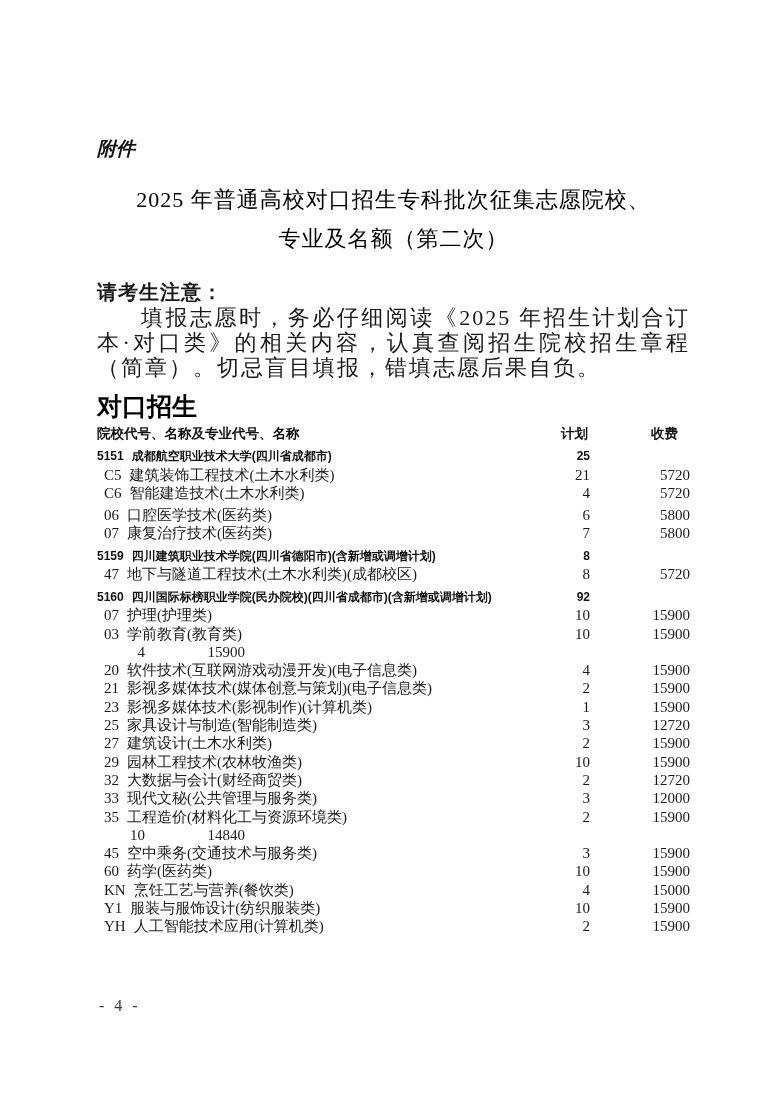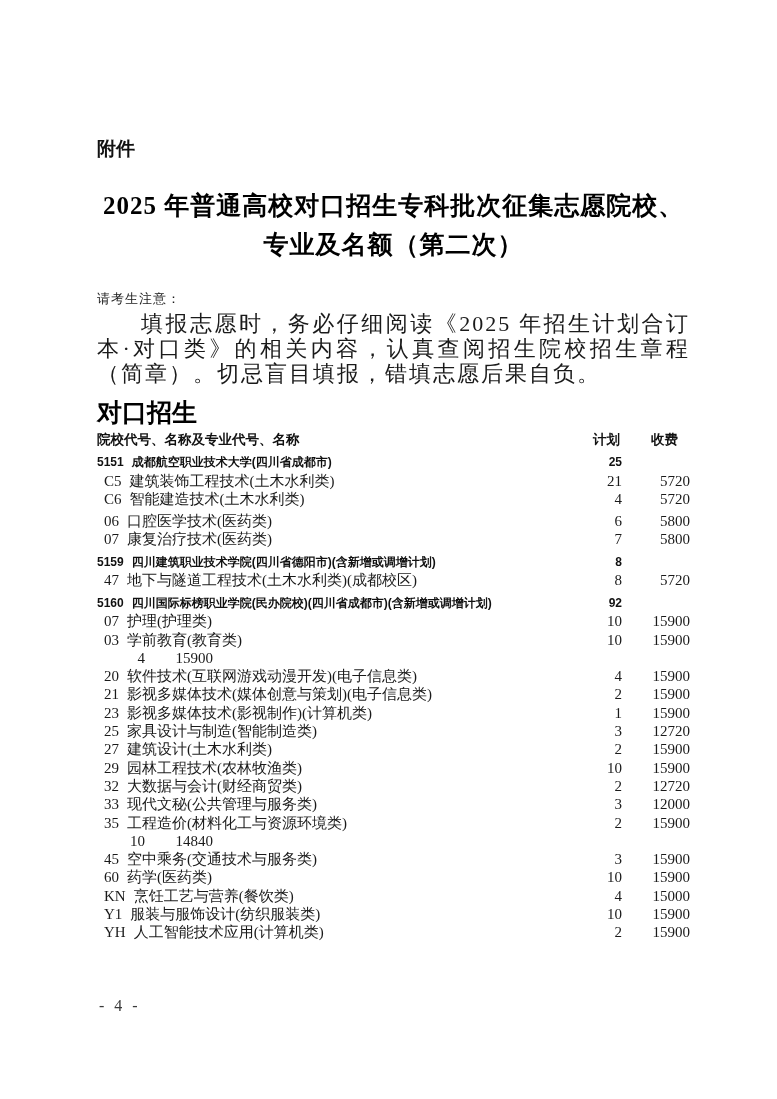--- a/index.html
+++ b/index.html
@@ -14,38 +14,39 @@
     font-family: "Liberation Serif", serif;
   }
   .content { padding: 138px 87px 0 97px; }
 
   .attachment {
     font-family: "Liberation Sans", sans-serif;
     font-weight: 600;
     font-size: 19px;
     line-height: 22px;
     color: #111;
+    font-style: italic;
   }
 
   .title {
-    margin-top: 26px;
+    margin-top: 20px;
     text-align: center;
     font-family: "Liberation Serif", serif;
-    font-weight: 700;
-    font-size: 25px;
+    font-weight: 400;
+    font-size: 22px;
     line-height: 39px;
     letter-spacing: 1px;
     color: #000;
   }
   .title .tline { display: block; }
 
   .notice { margin-top: 22px; }
   .notice-heading {
-    font-weight: 400;
-    font-size: 13px;
+    font-weight: 700;
+    font-size: 20px;
     line-height: 25px;
     letter-spacing: 1px;
   }
   .notice-body {
     font-size: 22px;
     line-height: 25px;
     letter-spacing: 2px;
     text-indent: 2em;
     text-align: justify;
   }
@@ -53,21 +54,21 @@
   .section-title {
     margin-top: 12px;
     font-family: "Liberation Sans", sans-serif;
     font-weight: 700;
     font-size: 25px;
     line-height: 28px;
     color: #000;
   }
 
   .table { margin-top: 6px; }
-  .row { display: flex; align-items: flex-start; }
+  .row { display: flex; align-items: flex-start; gap: 32px; }
   .cell-name { flex: 1; min-width: 0; }
   .cell-plan { flex: none; width: 48px; text-align: right; }
   .cell-fee  { flex: none; width: 68px; text-align: right; }
 
   .header-row {
     font-family: "Liberation Sans", sans-serif;
     font-weight: 700;
     font-size: 13.5px;
     line-height: 15px;
     margin-bottom: 6px;

